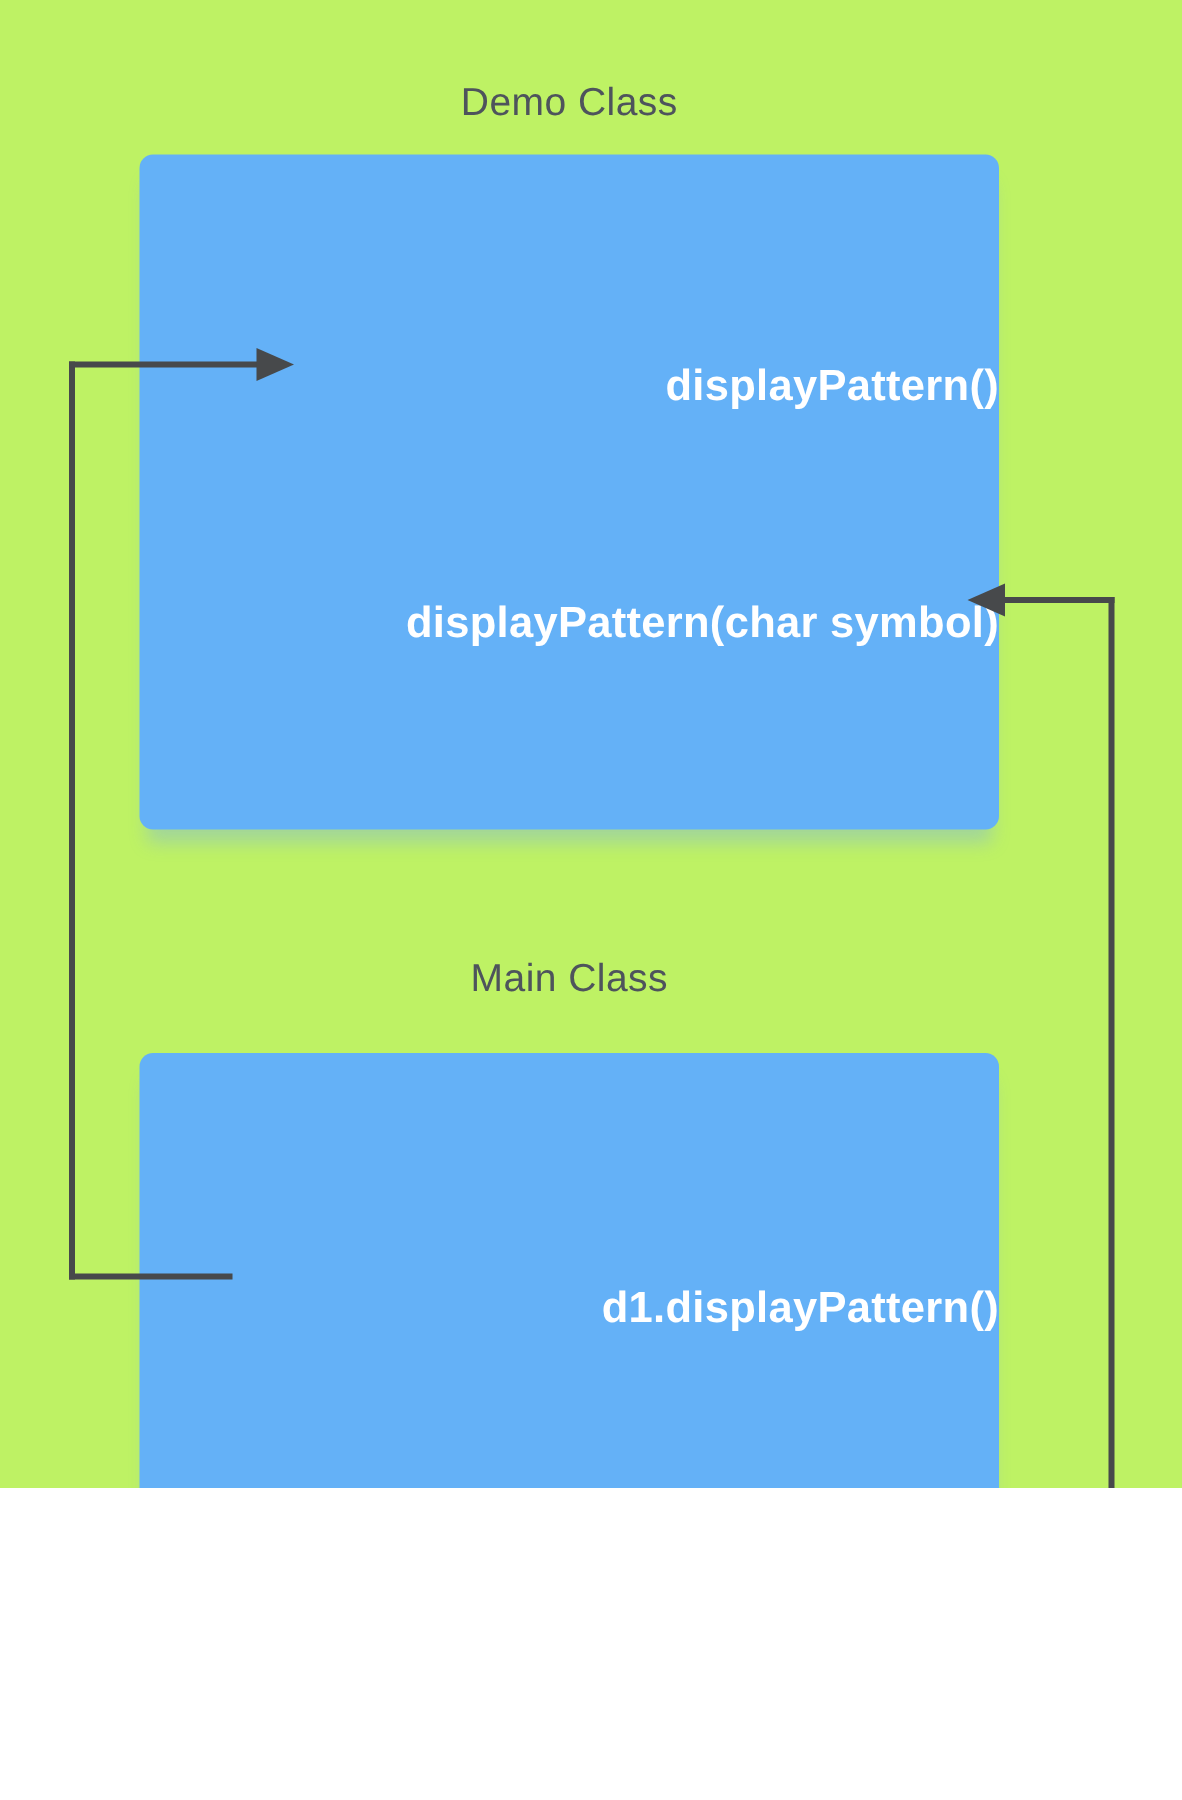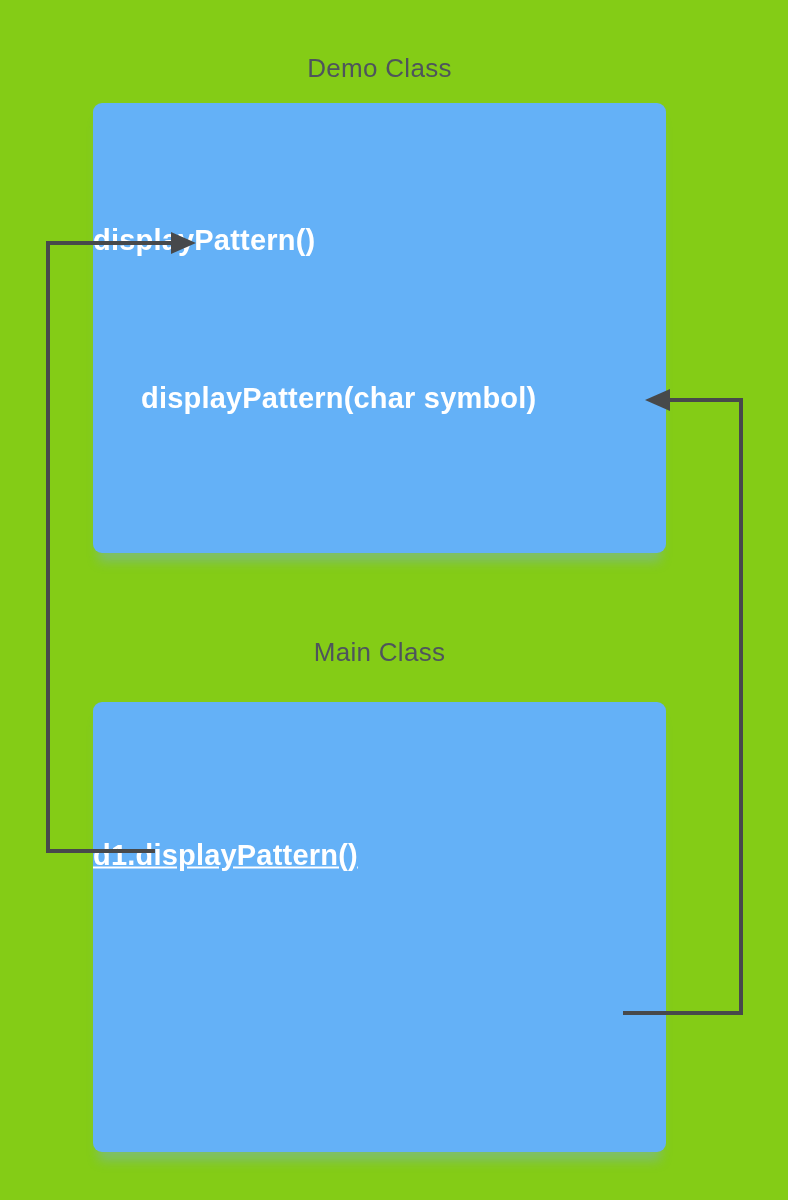--- a/index.html
+++ b/index.html
@@ -4,22 +4,22 @@
 <style>
   html, body {
     margin: 0;
     padding: 0;
     background: #ffffff;
     font-family: "Liberation Sans", sans-serif;
   }
   .canvas {
     position: relative;
     width: 788px;
-    height: 1200px;
-    background: #84cc16;
+    height: 992px;
+    background: #bef264;
     overflow: hidden;
   }
   .class-title {
     position: absolute;
     left: 93px;
     width: 573px;
     text-align: center;
     font-size: 26px;
     font-weight: 400;
     color: #4e545c;
@@ -38,31 +38,32 @@
     border-radius: 9px;
     box-shadow: 0 14px 11px -5px rgba(118, 172, 238, 0.38);
   }
   .box-demo { top: 103px; }
   .box-main { top: 702px; }
 
   .method-line {
     position: absolute;
     left: 0;
     width: 100%;
-    text-align: left;
+    text-align: right;
     font-size: 29px;
     font-weight: 700;
     color: #ffffff;
     letter-spacing: 0.2px;
     transform: translateY(-50%);
+    margin-top: 18px;
   }
   
   .line-demo-1 { top: 137px; }   
-  .line-demo-2 { top: 295px; padding-left: 48px; }   
-  .line-main-1 { top: 153px; text-decoration: underline; }   
+  .line-demo-2 { top: 295px; }   
+  .line-main-1 { top: 153px; }   
   .line-main-2 { top: 311px; }   
 
   .seg {
     position: absolute;
     background: #47494b;
   }
   
   .seg-left-bottom { left: 46px;  top: 849px;  width: 109px; height: 4px; }
   .seg-left-vert   { left: 46px;  top: 241px;  width: 4px;   height: 612px; }
   .seg-left-top    { left: 46px;  top: 241px;  width: 127px; height: 4px; }

